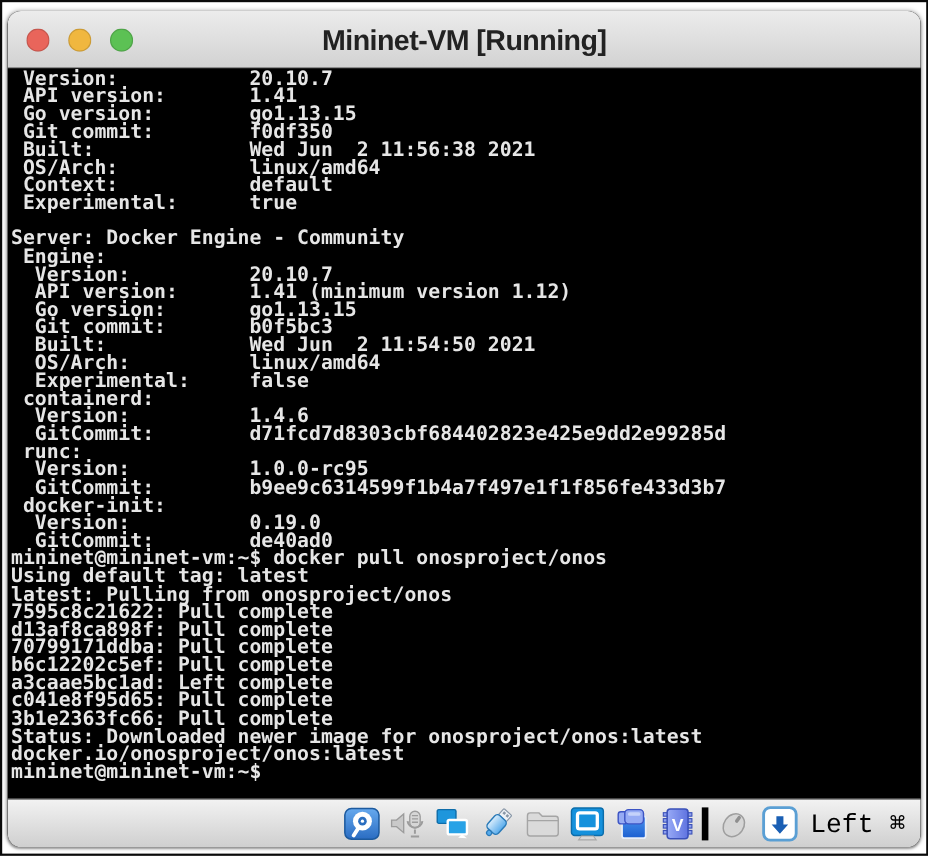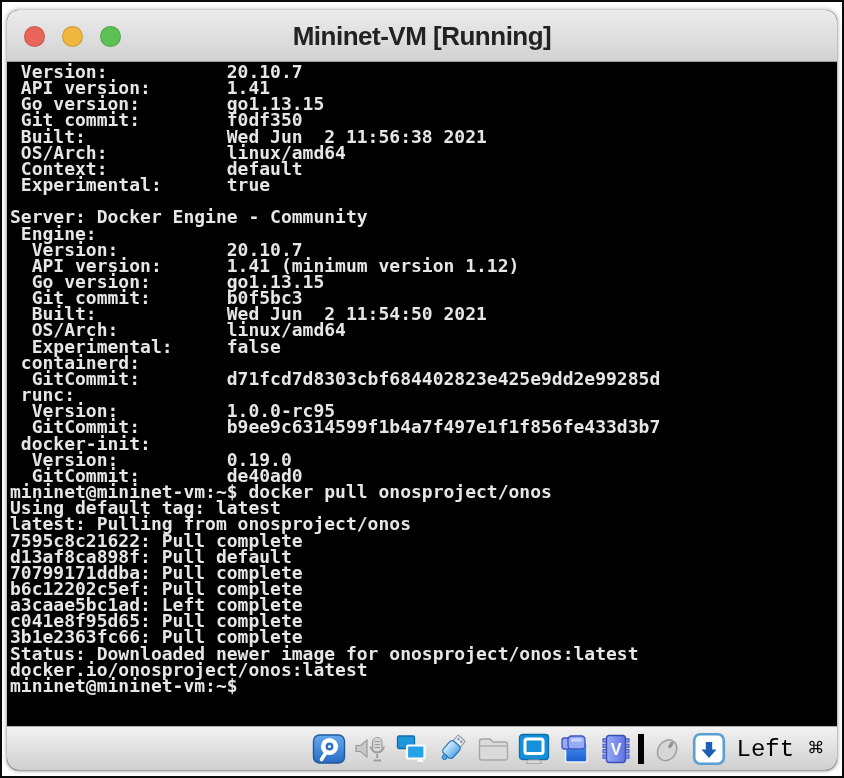--- a/index.html
+++ b/index.html
@@ -102,32 +102,33 @@
       <div class="tline">Server: Docker Engine - Community</div>
       <div class="tline"> Engine:</div>
       <div class="tline">  Version:          20.10.7</div>
       <div class="tline">  API version:      1.41 (minimum version 1.12)</div>
       <div class="tline">  Go version:       go1.13.15</div>
       <div class="tline">  Git commit:       b0f5bc3</div>
       <div class="tline">  Built:            Wed Jun  2 11:54:50 2021</div>
       <div class="tline">  OS/Arch:          linux/amd64</div>
       <div class="tline">  Experimental:     false</div>
       <div class="tline"> containerd:</div>
+      <div class="tline">  Version:          1.4.6</div>
       <div class="tline">  GitCommit:        d71fcd7d8303cbf684402823e425e9dd2e99285d</div>
       <div class="tline"> runc:</div>
       <div class="tline">  Version:          1.0.0-rc95</div>
       <div class="tline">  GitCommit:        b9ee9c6314599f1b4a7f497e1f1f856fe433d3b7</div>
       <div class="tline"> docker-init:</div>
       <div class="tline">  Version:          0.19.0</div>
       <div class="tline">  GitCommit:        de40ad0</div>
       <div class="tline">mininet@mininet-vm:~$ docker pull onosproject/onos</div>
       <div class="tline">Using default tag: latest</div>
       <div class="tline">latest: Pulling from onosproject/onos</div>
       <div class="tline">7595c8c21622: Pull complete</div>
-      <div class="tline">d13af8ca898f: Pull default</div>
+      <div class="tline">d13af8ca898f: Pull complete</div>
       <div class="tline">70799171ddba: Pull complete</div>
       <div class="tline">b6c12202c5ef: Pull complete</div>
       <div class="tline">a3caae5bc1ad: Left complete</div>
       <div class="tline">c041e8f95d65: Pull complete</div>
       <div class="tline">3b1e2363fc66: Pull complete</div>
       <div class="tline">Status: Downloaded newer image for onosproject/onos:latest</div>
       <div class="tline">docker.io/onosproject/onos:latest</div>
       <div class="tline">mininet@mininet-vm:~$ </div>
     </div>
 

